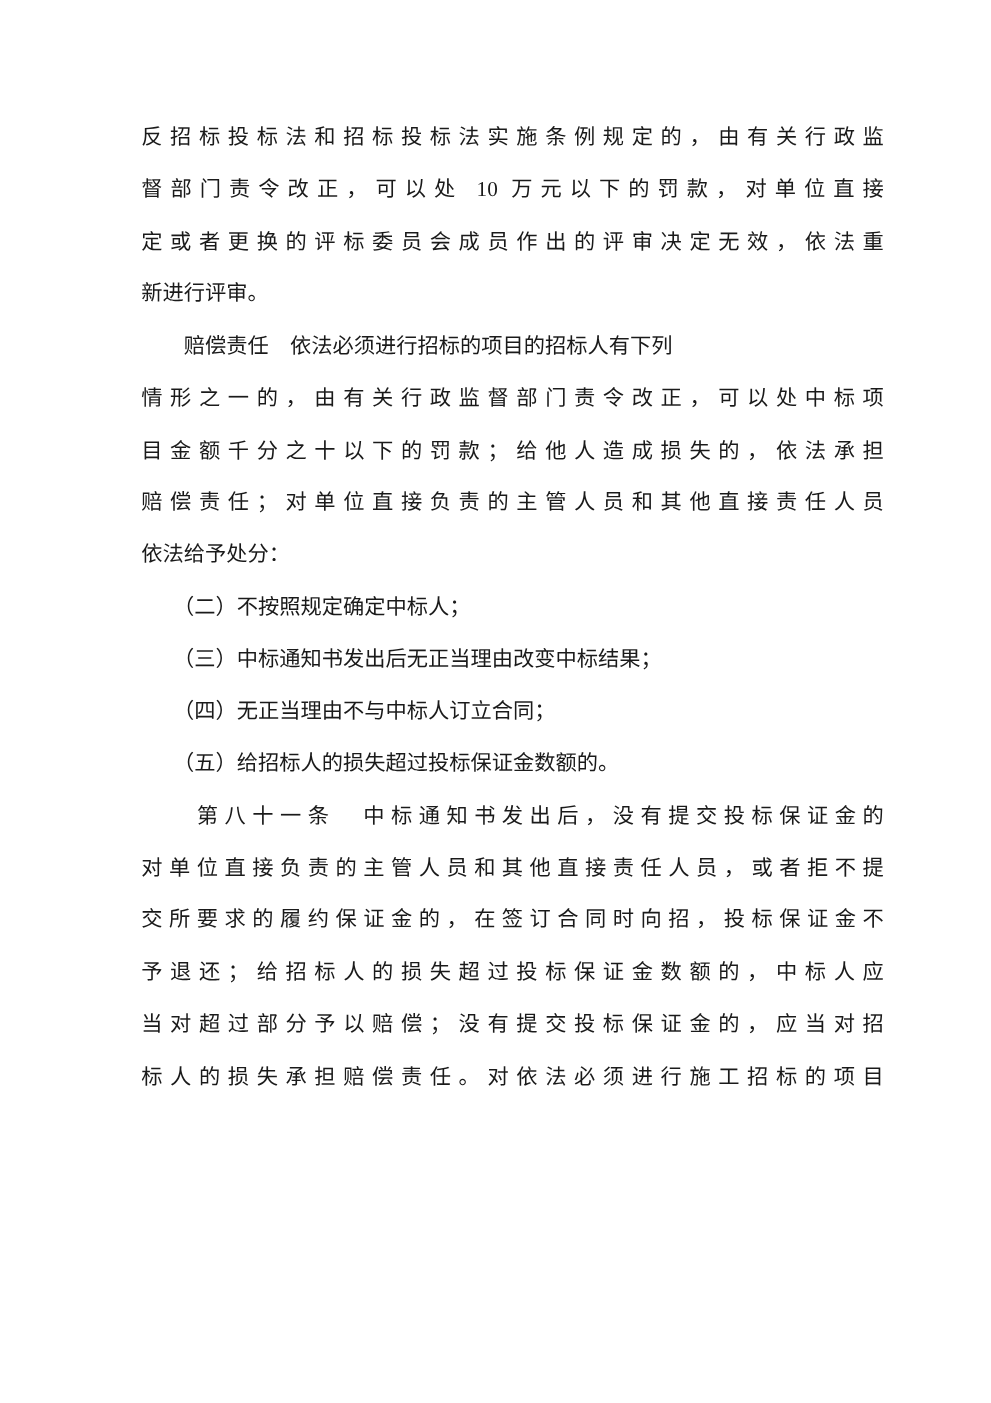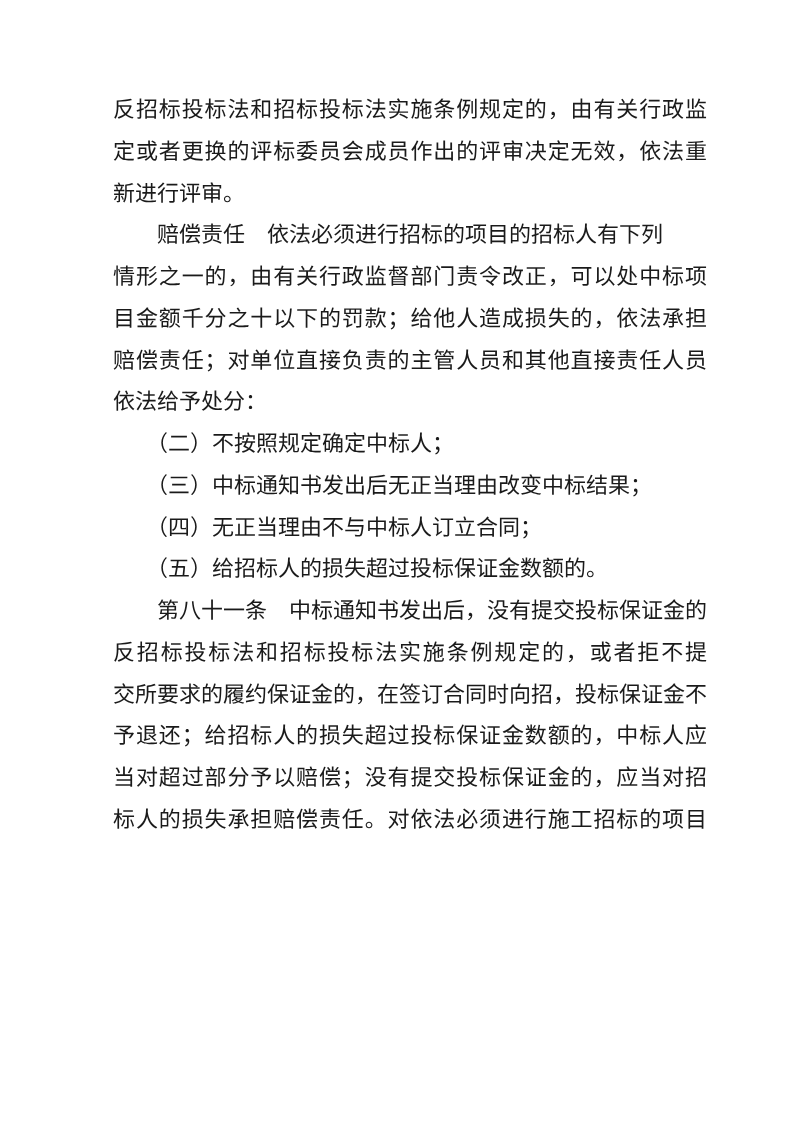--- a/index.html
+++ b/index.html
@@ -24,50 +24,51 @@
   .text-block {
     position: absolute;
     left: 113px;
     top: 89px;
     width: 594px;
     color: #1a1a1a;
   }
   .line {
     height: 41.75px;
     line-height: 41.75px;
-    font-size: 22px;
+    font-size: 17px;
     font-weight: normal;
     white-space: pre;
     letter-spacing: 0;
   }
   
   .line.fill {
     white-space: normal;
     text-align: justify;
     text-align-last: justify;
     overflow: hidden;
   }
 </style>
 </head>
 <body>
 
 <div class="page">
   <div class="text-block" style="color: rgb(26, 26, 26);">
       <div class="line fill">反招标投标法和招标投标法实施条例规定的，由有关行政监</div>
+      <div class="line fill">督部门责令改正，可以处 10 万元以下的罚款，对单位直接</div>
       <div class="line fill">定或者更换的评标委员会成员作出的评审决定无效，依法重</div>
       <div class="line">新进行评审。</div>
       <div class="line">　　赔偿责任　依法必须进行招标的项目的招标人有下列</div>
       <div class="line fill">情形之一的，由有关行政监督部门责令改正，可以处中标项</div>
       <div class="line fill">目金额千分之十以下的罚款；给他人造成损失的，依法承担</div>
       <div class="line fill">赔偿责任；对单位直接负责的主管人员和其他直接责任人员</div>
       <div class="line">依法给予处分：</div>
       <div class="line">　　（二）不按照规定确定中标人；</div>
       <div class="line">　　（三）中标通知书发出后无正当理由改变中标结果；</div>
       <div class="line">　　（四）无正当理由不与中标人订立合同；</div>
       <div class="line">　　（五）给招标人的损失超过投标保证金数额的。</div>
       <div class="line fill">　　第八十一条　中标通知书发出后，没有提交投标保证金的</div>
-      <div class="line fill">反招标投标法和招标投标法实施条例规定的，或者拒不提</div>
+      <div class="line fill">对单位直接负责的主管人员和其他直接责任人员，或者拒不提</div>
       <div class="line fill">交所要求的履约保证金的，在签订合同时向招，投标保证金不</div>
       <div class="line fill">予退还；给招标人的损失超过投标保证金数额的，中标人应</div>
       <div class="line fill">当对超过部分予以赔偿；没有提交投标保证金的，应当对招</div>
       <div class="line fill">标人的损失承担赔偿责任。对依法必须进行施工招标的项目</div>
     </div>
 </div>
 
 </body></html>

